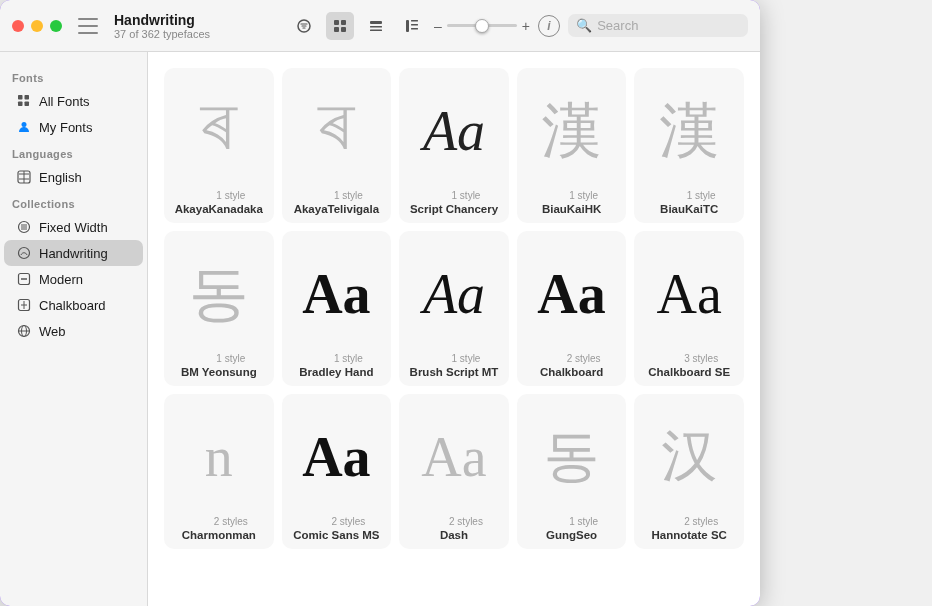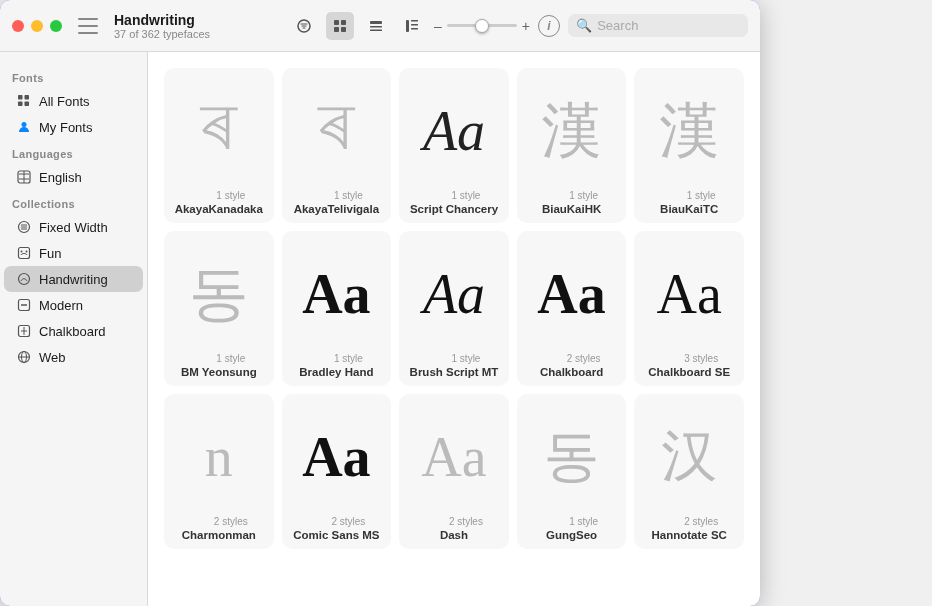--- a/index.html
+++ b/index.html
@@ -358,31 +358,20 @@
       <div class="sidebar-section-label">Collections</div>
       <div class="sidebar-item">
         <span class="sidebar-icon">
           <svg width="14" height="14" viewBox="0 0 14 14" fill="none">
               <circle cx="7" cy="7" r="5.5" stroke="#555" stroke-width="1.2"></circle>
               <path d="M4 5h6M4 7h6M4 9h6" stroke="#555" stroke-width="1"></path>
             </svg>
         </span>
         <span>Fixed Width</span>
       </div>
-      <div class="sidebar-item">
-        <span class="sidebar-icon">
-          <svg width="14" height="14" viewBox="0 0 14 14" fill="none">
-              <rect x="1.5" y="1.5" width="11" height="11" rx="2" stroke="#555" stroke-width="1.2"></rect>
-              <path d="M4 9c.8-2 5.2-2 6 0" stroke="#555" stroke-width="1"></path>
-              <circle cx="4.5" cy="5.5" r="1" fill="#555"></circle>
-              <circle cx="9.5" cy="5.5" r="1" fill="#555"></circle>
-            </svg>
-        </span>
-        <span>Fun</span>
-      </div>
       <div class="sidebar-item active">
         <span class="sidebar-icon">
           <svg width="14" height="14" viewBox="0 0 14 14" fill="none">
               <circle cx="7" cy="7" r="5.5" stroke="#555" stroke-width="1.2"></circle>
               <path d="M4 9c1-3 5-3 6 0" stroke="#555" stroke-width="1"></path>
             </svg>
         </span>
         <span>Handwriting</span>
       </div>
       <div class="sidebar-item">

